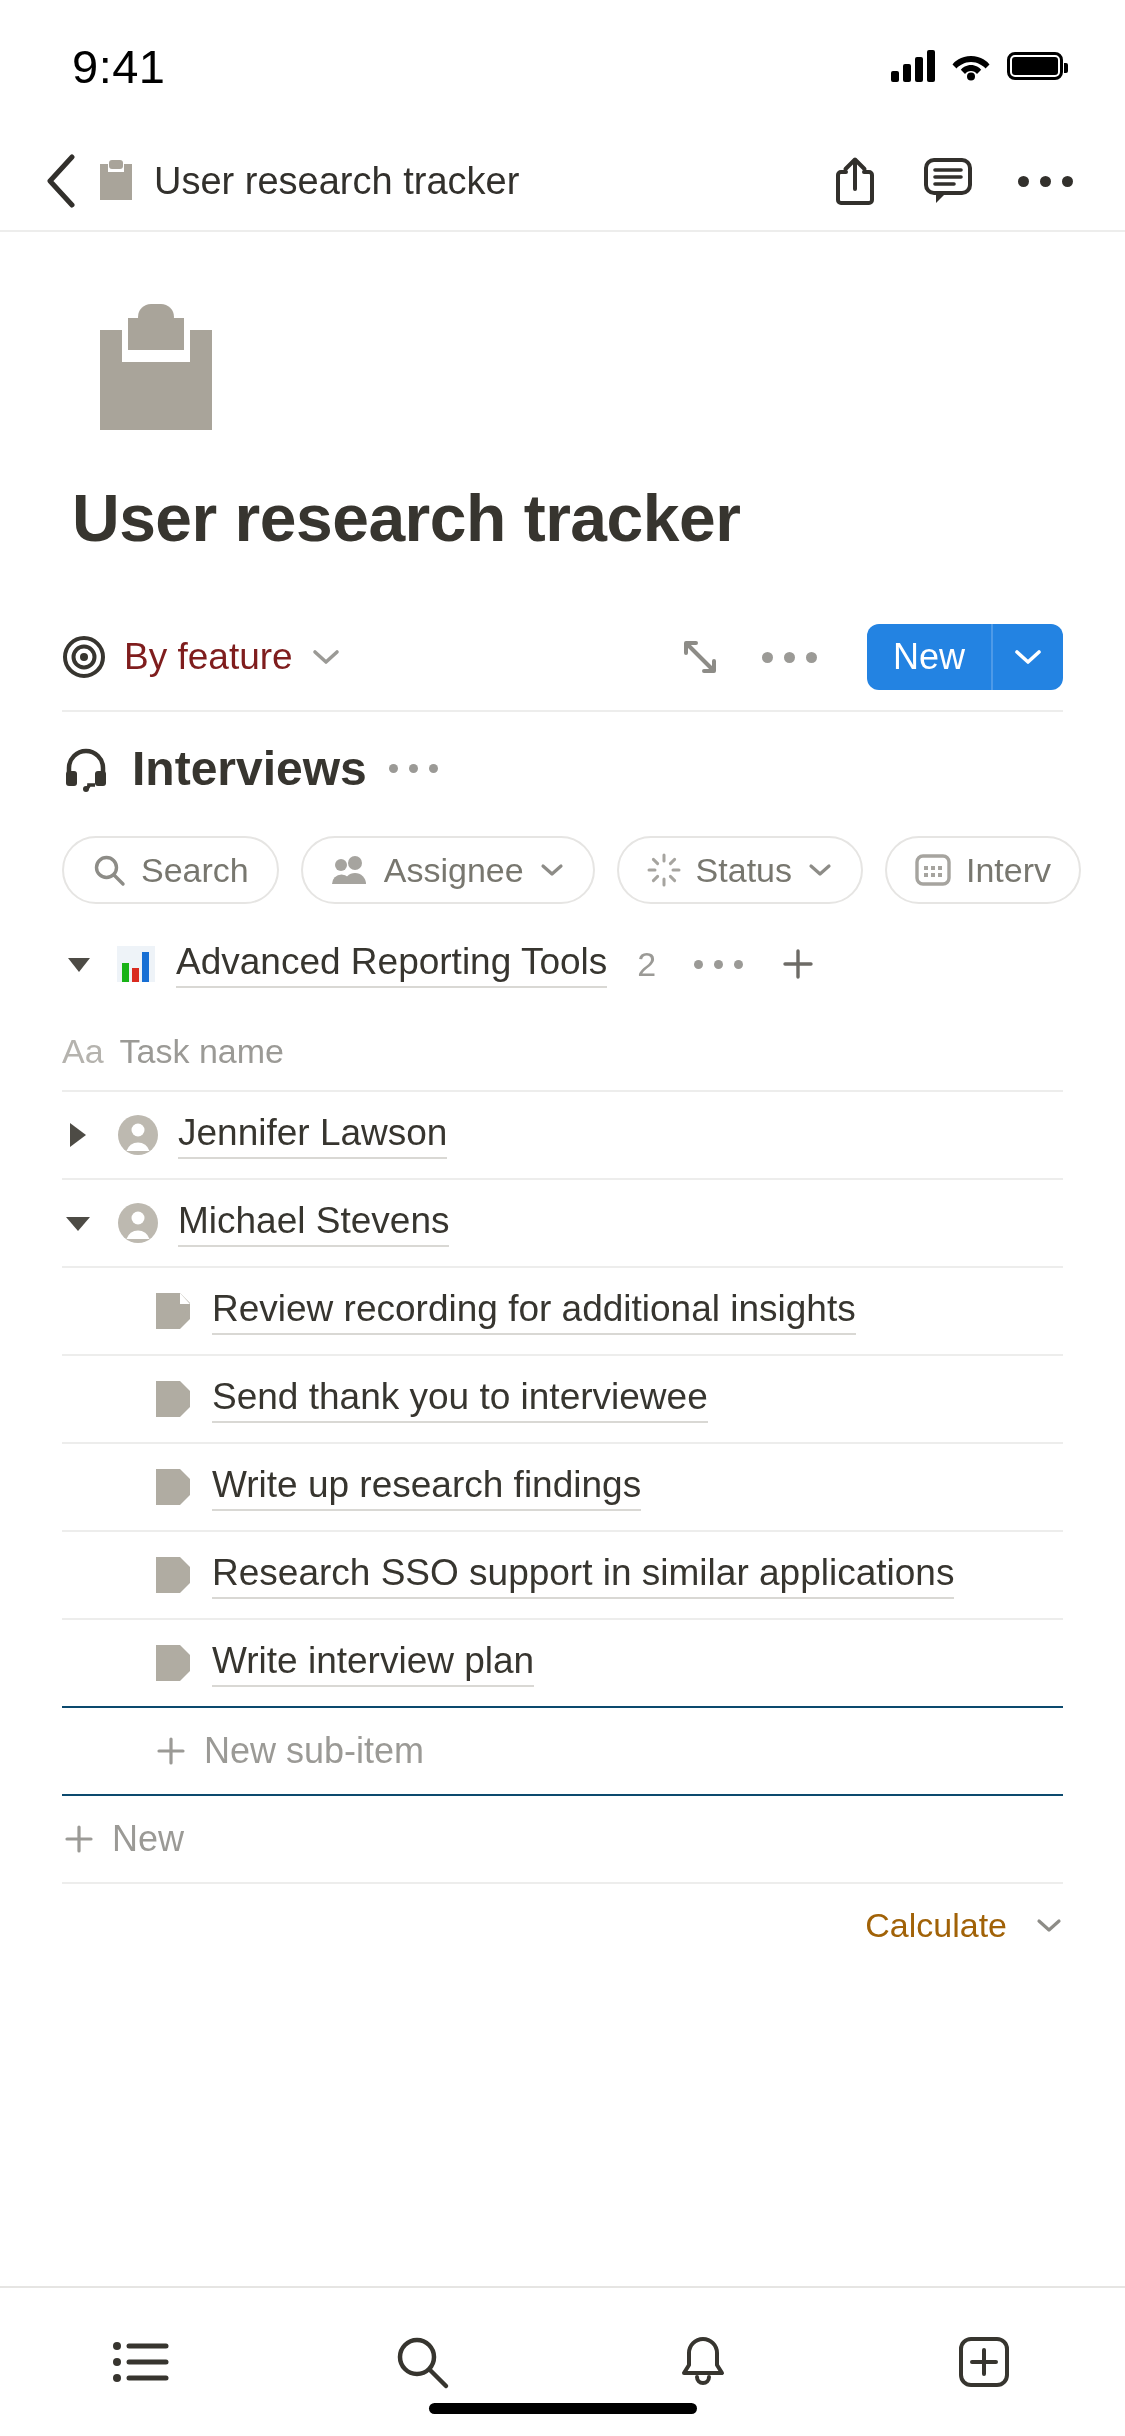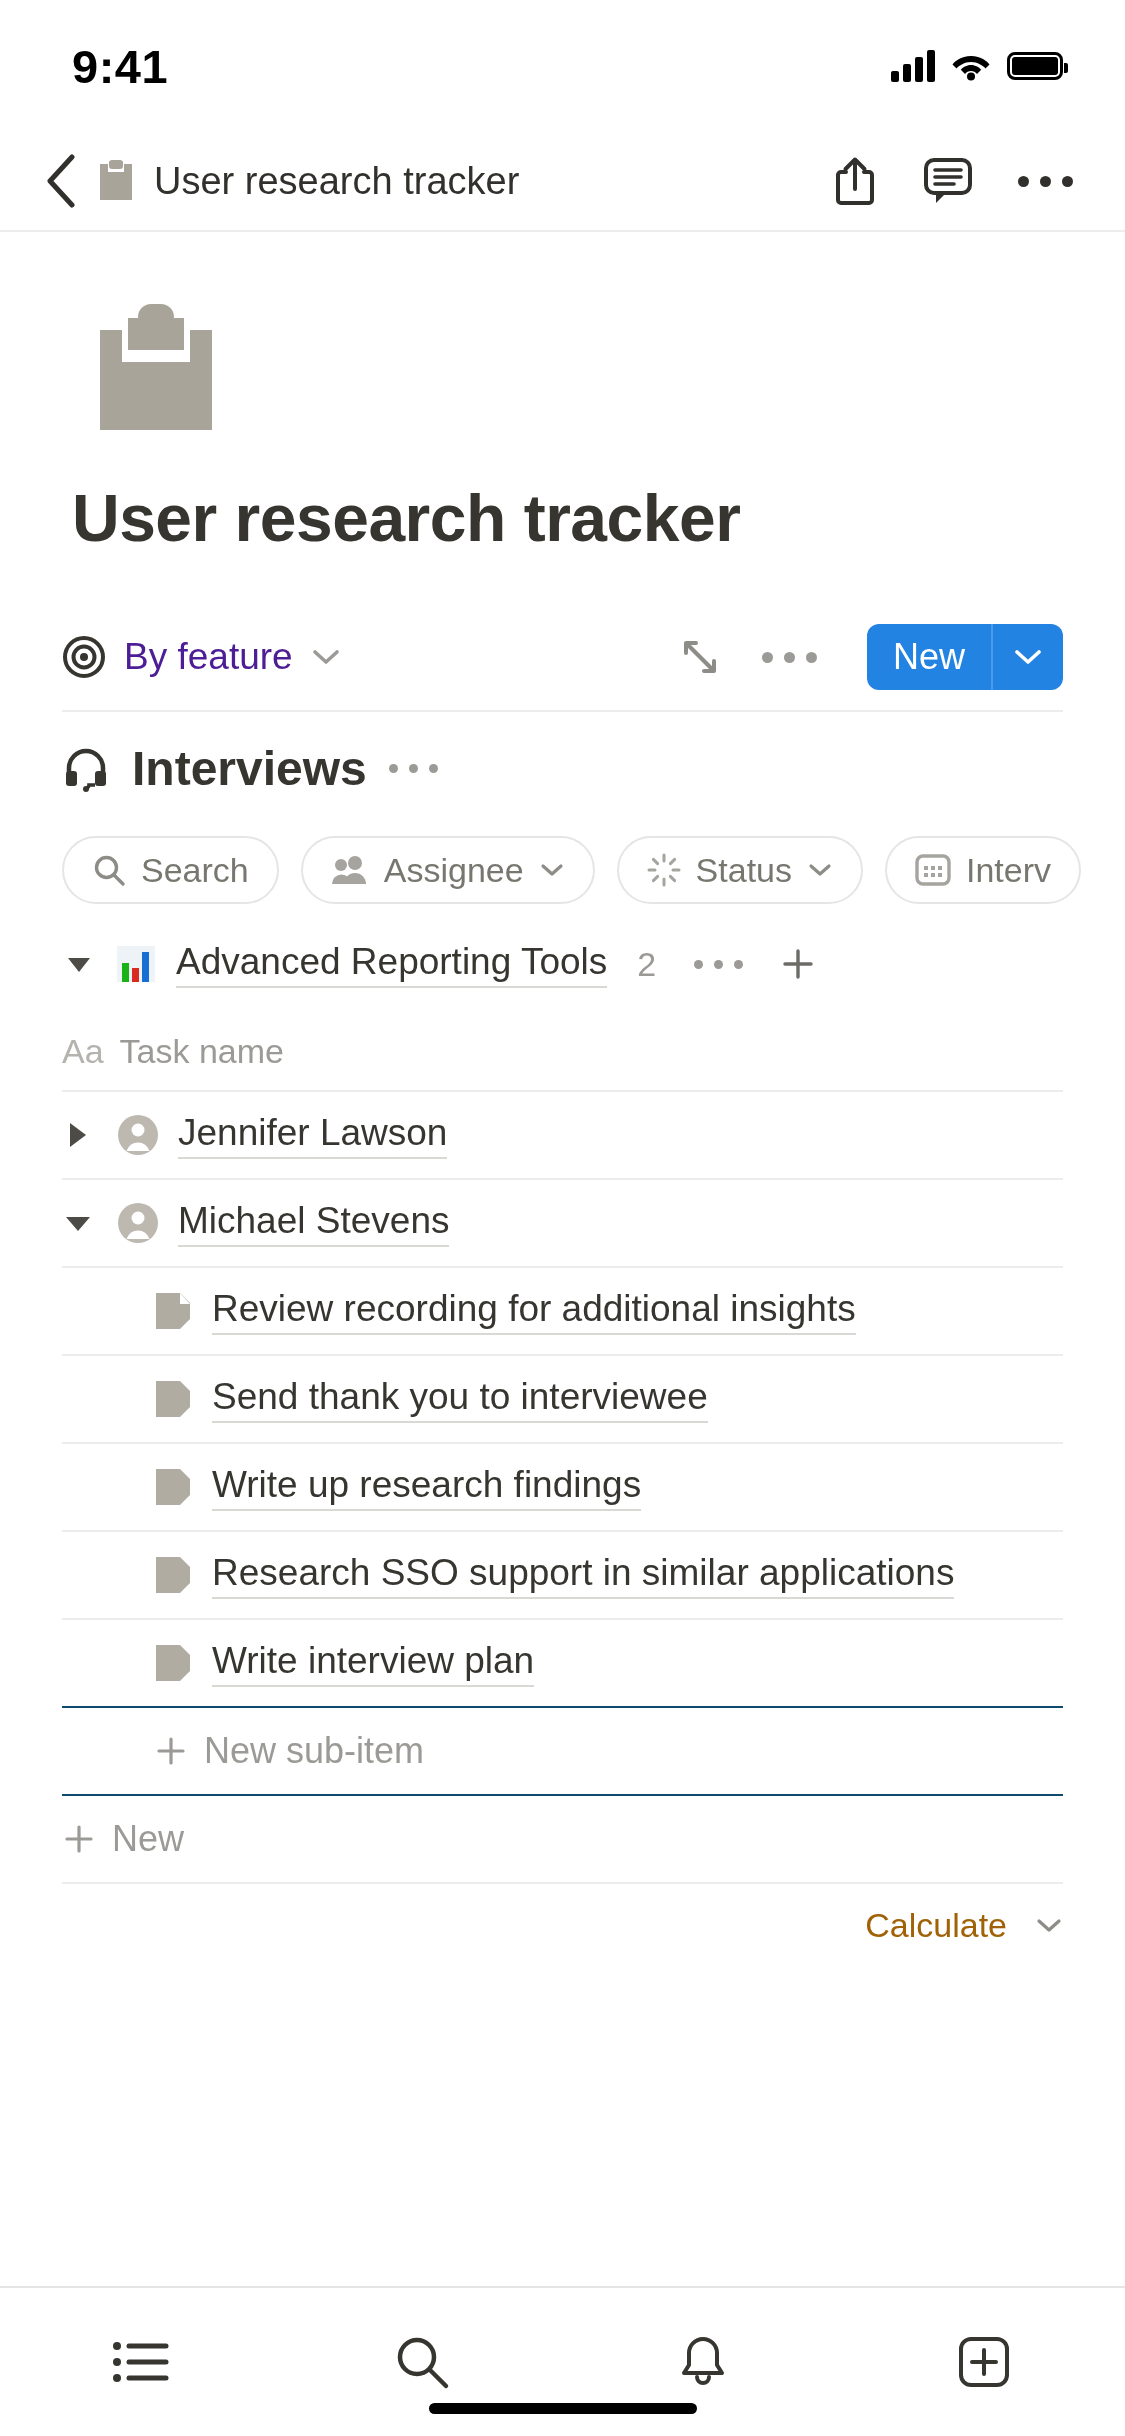--- a/index.html
+++ b/index.html
@@ -10,21 +10,21 @@
     -webkit-font-smoothing: antialiased;
     overflow: hidden;
   }
   .screen { position: relative; width: 1125px; height: 2436px; background: #fff; }
 
   
   .statusbar {
     height: 132px; display: flex; align-items: center;
     justify-content: space-between; padding: 0 62px 0 72px;
   }
-  .status-time { font-size: 47px; font-weight: 700; color: #000; letter-spacing: 0.5px; }
+  .status-time { font-size: 47px; font-weight: 400; color: #000; letter-spacing: 0.5px; }
   .status-icons { display: flex; align-items: center; gap: 16px; }
   .bars { display: flex; align-items: flex-end; gap: 4px; height: 32px; }
   .bars i { display: block; width: 8px; background: #000; border-radius: 2px; }
   .bars i:nth-child(1) { height: 11px; }
   .bars i:nth-child(2) { height: 18px; }
   .bars i:nth-child(3) { height: 25px; }
   .bars i:nth-child(4) { height: 32px; }
   .battery {
     width: 56px; height: 28px; border: 3px solid #000; border-radius: 8px;
     position: relative; padding: 2px;
@@ -62,21 +62,21 @@
     padding: 50px 60px 0 72px; letter-spacing: -0.5px;
   }
 
   
   .viewbar {
     margin: 48px 62px 0 62px;
     height: 108px; display: flex; align-items: center;
     border-bottom: 2px solid #ededec;
   }
   .view-select { display: flex; align-items: center; gap: 18px; }
-  .view-name { font-size: 37px; color: #4c1d95; font-weight: 500; }
+  .view-name { font-size: 37px; color: #7f1d1d; font-weight: 500; }
   .viewbar-right { margin-left: auto; display: flex; align-items: center; gap: 40px; }
   .btn-new {
     display: flex; align-items: stretch; border-radius: 12px; overflow: hidden;
     height: 66px; margin-left: 10px;
   }
   .btn-new-main {
     background: #2383e2; color: #fff; font-size: 36px; font-weight: 500;
     display: flex; align-items: center; padding: 0 26px;
   }
   .btn-new-caret {

